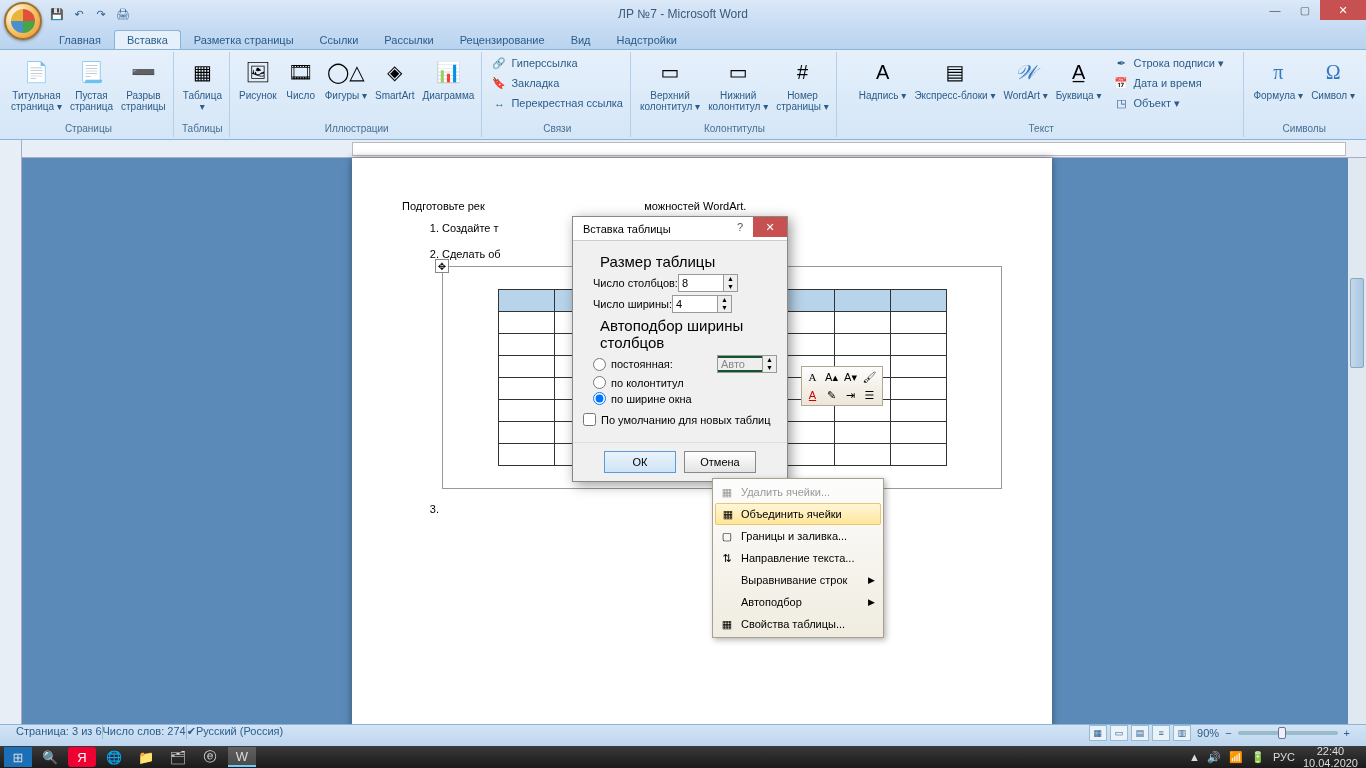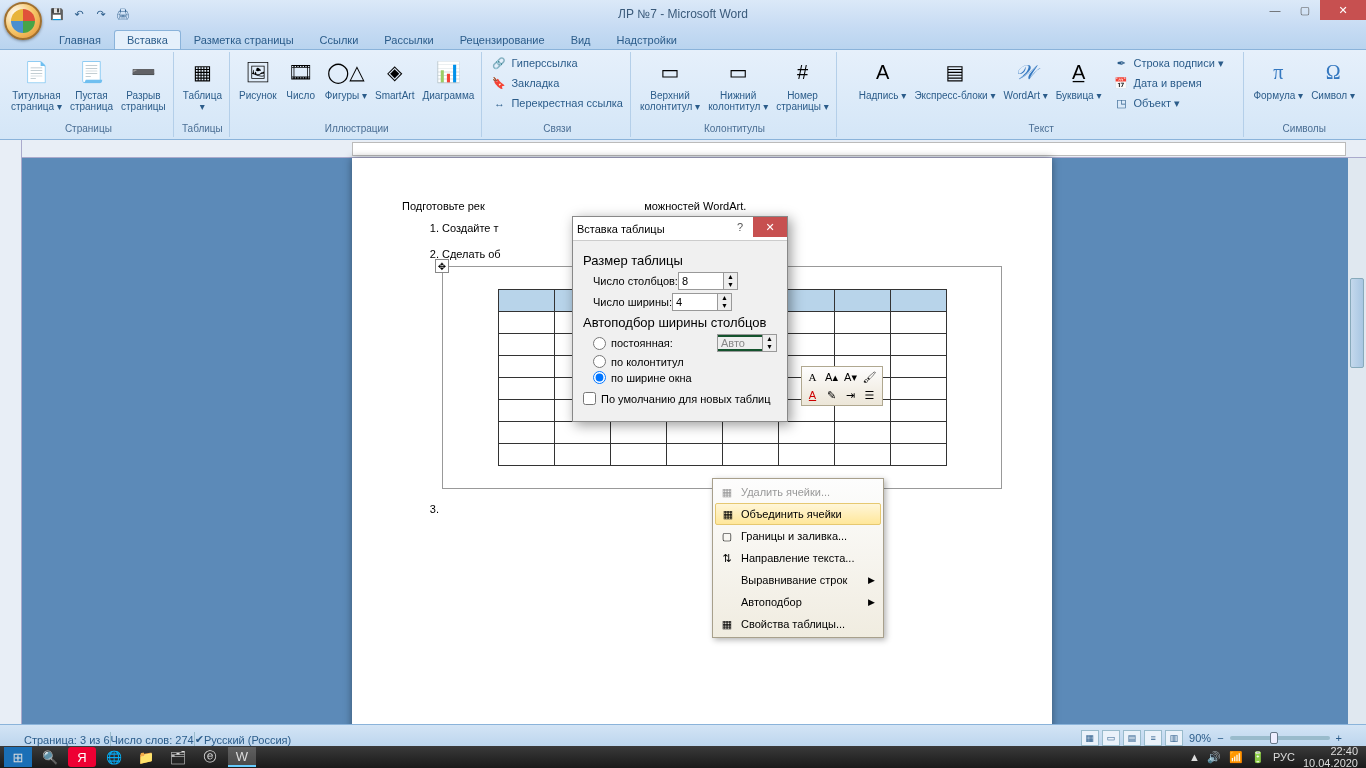--- a/index.html
+++ b/index.html
@@ -39,25 +39,25 @@
 .page p{font:14px "Times New Roman";margin-bottom:8px}
 .page ol{font:14px "Times New Roman";padding-left:40px}
 .page ol li{margin-bottom:14px}
 .wtable{border-collapse:collapse;margin:8px auto}
 .wtable td{border:1px solid #333;width:56px;height:22px}
 .wtable tr:first-child td{background:#b8d4ea}
 .tblframe{border:1px solid #999;padding:14px 20px;margin-top:6px;position:relative}
 .tblhandle{position:absolute;left:-8px;top:-8px;width:14px;height:14px;border:1px solid #888;background:#fff;display:flex;align-items:center;justify-content:center;font-size:10px}
 
 .dialog{position:absolute;left:572px;top:216px;width:216px;background:#f0f0f0;border:1px solid #888;box-shadow:3px 3px 12px rgba(0,0,0,.4);font-size:11px}
-.dlg-title{height:24px;background:#fff;border-bottom:1px solid #ccc;display:flex;align-items:center;padding-left:4px;position:relative}
+.dlg-title{height:24px;background:#fff;border-bottom:1px solid #ccc;display:flex;align-items:center;padding-left:10px;position:relative}
 .dlg-close{position:absolute;right:0;top:0;width:34px;height:20px;background:#c75050;color:#fff;display:flex;align-items:center;justify-content:center;cursor:pointer}
 .dlg-help{position:absolute;right:34px;top:0;width:26px;height:20px;display:flex;align-items:center;justify-content:center;cursor:pointer;color:#555}
 .dlg-body{padding:8px 10px}
-.fieldset-label{font-size:13px;margin:4px 0}
+.fieldset-label{font-size:15px;margin:4px 17px}
 .dlg-row{display:flex;align-items:center;justify-content:flex-start;margin:3px 0 3px 10px}
 .dlg-row label{font-size:11px}
 .spinner{width:60px;height:18px;border:1px solid #999;background:#fff;display:flex;align-items:center}
 .spinner input{border:none;width:44px;padding:0 3px;font-size:11px;outline:none}
 .spinner .spins{width:14px;display:flex;flex-direction:column}
 .spinner .spins span{height:8px;font-size:7px;text-align:center;line-height:8px;border-left:1px solid #999;cursor:pointer;background:#eee}
 .radio-row{display:flex;align-items:center;gap:5px;margin:3px 0 3px 10px}
 .radio-row input{margin:0}
 .check-row{display:flex;align-items:center;gap:5px;margin:8px 0}
 .dlg-btns{display:flex;gap:8px;justify-content:center;padding:8px;border-top:1px solid #ddd}
@@ -66,32 +66,32 @@
 
 .minitb{position:absolute;left:801px;top:366px;width:82px;height:40px;background:linear-gradient(#fdfdfd,#ece6d8);border:1px solid #b0a890;display:flex;flex-wrap:wrap;padding:2px;gap:2px}
 .minitb span{width:17px;height:16px;display:inline-flex;align-items:center;justify-content:center;font-size:11px;cursor:pointer}
 .ctxmenu{position:absolute;left:712px;top:478px;width:172px;background:linear-gradient(#fdfdfd,#f0ece0);border:1px solid #a8a08c;box-shadow:2px 2px 6px rgba(0,0,0,.3);padding:2px}
 .ctxitem{display:flex;align-items:center;height:22px;padding:0 6px 0 26px;position:relative;font-size:11px;cursor:pointer}
 .ctxitem.hl{background:linear-gradient(#fff6d9,#ffe79a);border:1px solid #e6c871;padding:0 5px 0 25px;border-radius:2px}
 .ctxitem .cic{position:absolute;left:4px;width:16px;height:16px;display:flex;align-items:center;justify-content:center;font-size:11px}
 .ctxitem .arr{margin-left:auto;font-size:9px}
 .ctxitem.disabled{color:#999}
 
-.statusbar{position:absolute;bottom:22px;left:0;right:0;height:22px;background:linear-gradient(#d3e4f5,#bdd6ee);border-top:1px solid #8ab3da;display:flex;align-items:flex-end;padding:0 24px;font-size:11px;color:#2b5c8a;gap:0}
+.statusbar{position:absolute;bottom:22px;left:0;right:0;height:22px;background:linear-gradient(#d3e4f5,#bdd6ee);border-top:1px solid #8ab3da;display:flex;align-items:flex-start;padding:0 16px;font-size:11px;color:#2b5c8a;gap:0}
 .statusbar .sep{border-left:1px solid #9bc;height:14px}
 .statusbar .right{margin-left:auto;display:flex;align-items:center;gap:6px}
 .viewbtns span{width:18px;height:16px;display:inline-flex;align-items:center;justify-content:center;border:1px solid #9bc;background:#eaf2fa;cursor:pointer;font-size:9px}
 .zoom-slider{width:100px;height:4px;background:#9bc;position:relative;border-radius:2px}
 .zoom-slider .thumb{position:absolute;left:40%;top:-4px;width:8px;height:12px;background:#eef;border:1px solid #678;border-radius:2px}
 
 .taskbar{position:absolute;bottom:0;left:0;right:0;height:22px;background:linear-gradient(#3a3a3a,#1a1a1a);display:flex;align-items:center;padding:0 4px;gap:4px}
 .taskbar .tbtn{width:28px;height:20px;display:flex;align-items:center;justify-content:center;color:#ddd;cursor:pointer;font-size:13px}
 .taskbar .tbtn.active{background:rgba(255,255,255,.2);border-bottom:2px solid #6cf}
 .taskbar .tray{margin-left:auto;display:flex;align-items:center;gap:8px;color:#ddd;font-size:10px}
-.taskbar .clock{text-align:right;line-height:1.1;padding-right:4px}
+.taskbar .clock{text-align:center;line-height:1.1;padding-right:4px}
 .scrollbar-v{position:absolute;right:0;top:18px;bottom:0;width:18px;background:#e0e8f0}
 .scrollbar-v .thumb{position:absolute;left:2px;right:2px;top:120px;height:90px;background:linear-gradient(90deg,#c4d8ec,#a8c6e2);border:1px solid #8ab;border-radius:2px}
 </style>
 </head>
 <body>
 
 <div class="titlebar">
   <div class="office-btn"></div>
   <div class="qat">
     <span>💾</span>
@@ -414,20 +414,24 @@
       <label>по колонтитул</label>
     </div>
     <div class="radio-row">
       <input type="radio" name="af" checked="" style="">
       <label>по ширине окна</label>
     </div>
     <div class="check-row">
       <input type="checkbox" style="">
       <label>По умолчанию для новых таблиц</label>
     </div>
+  </div>
+  <div class="dlg-btns">
+    <button class="primary">ОК</button>
+    <button>Отмена</button>
   </div>
 </div>
 
 <div class="minitb">
   <span style="font-family:serif">A</span>
   <span>A▴</span>
   <span>A▾</span>
   <span>🖌</span>
   <span style="color:#c00;text-decoration:underline">A</span>
   <span>✎</span>

